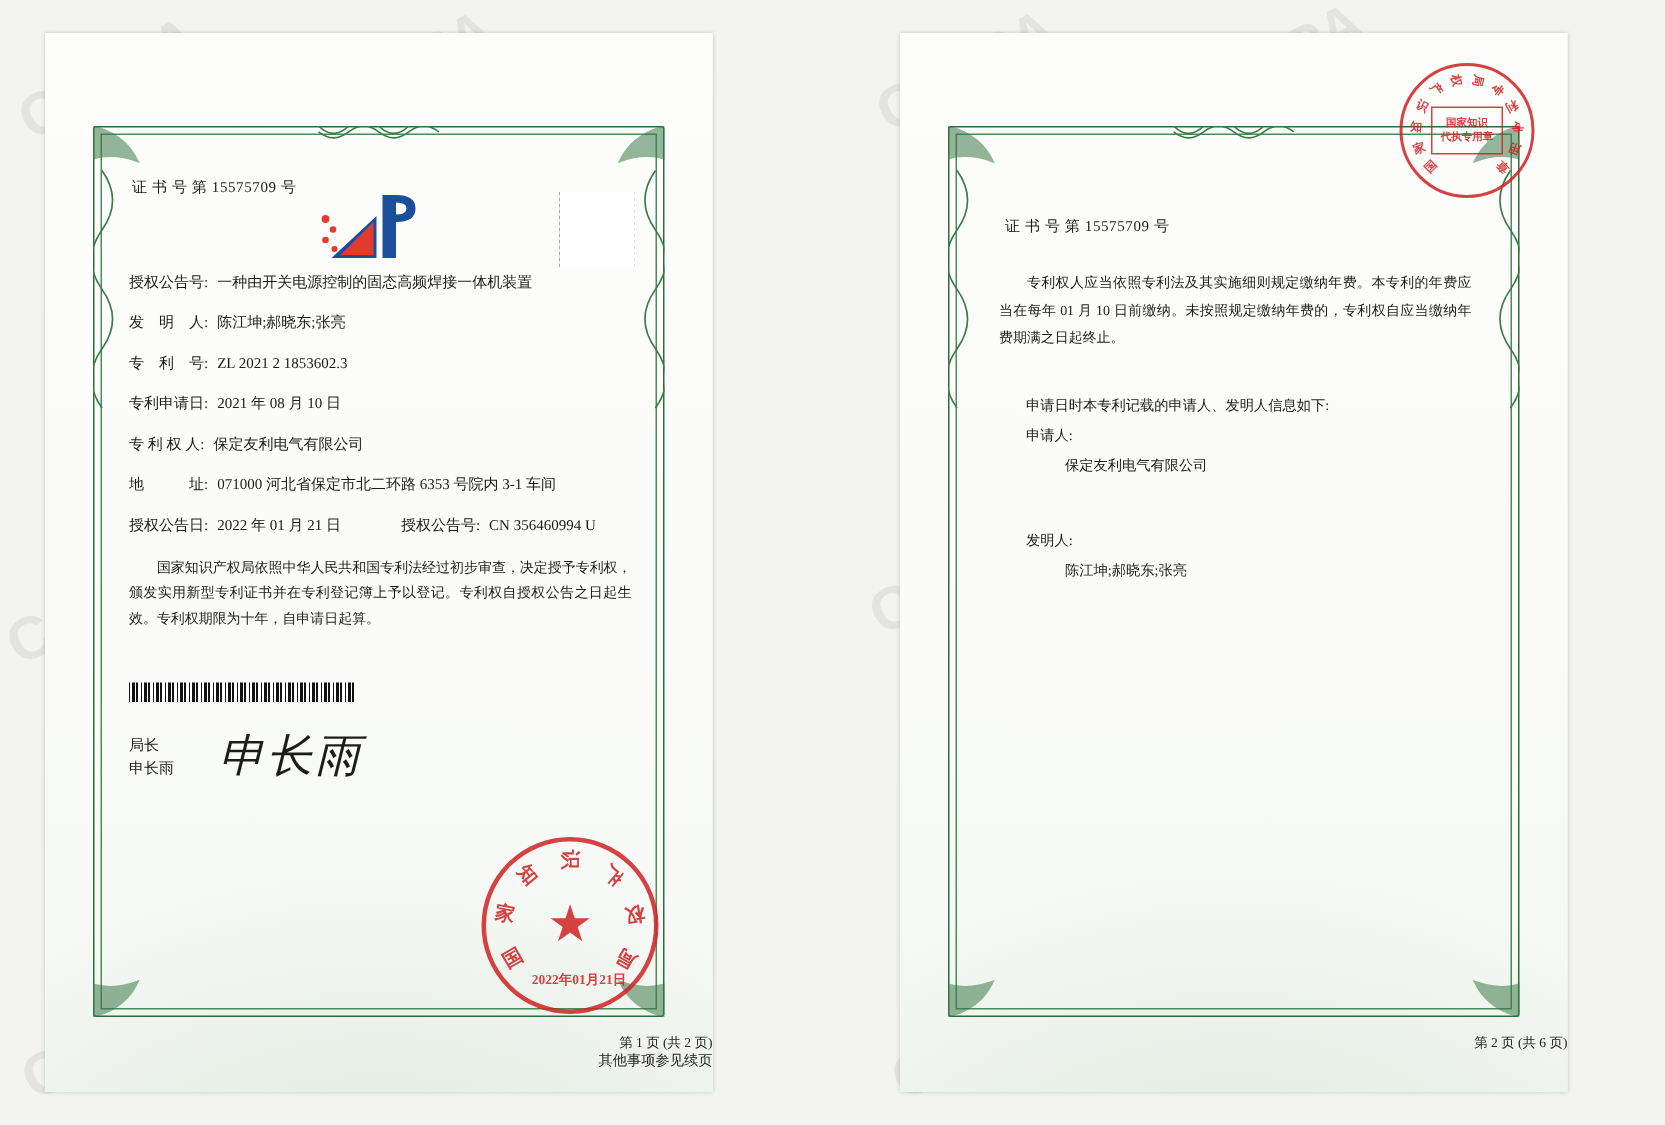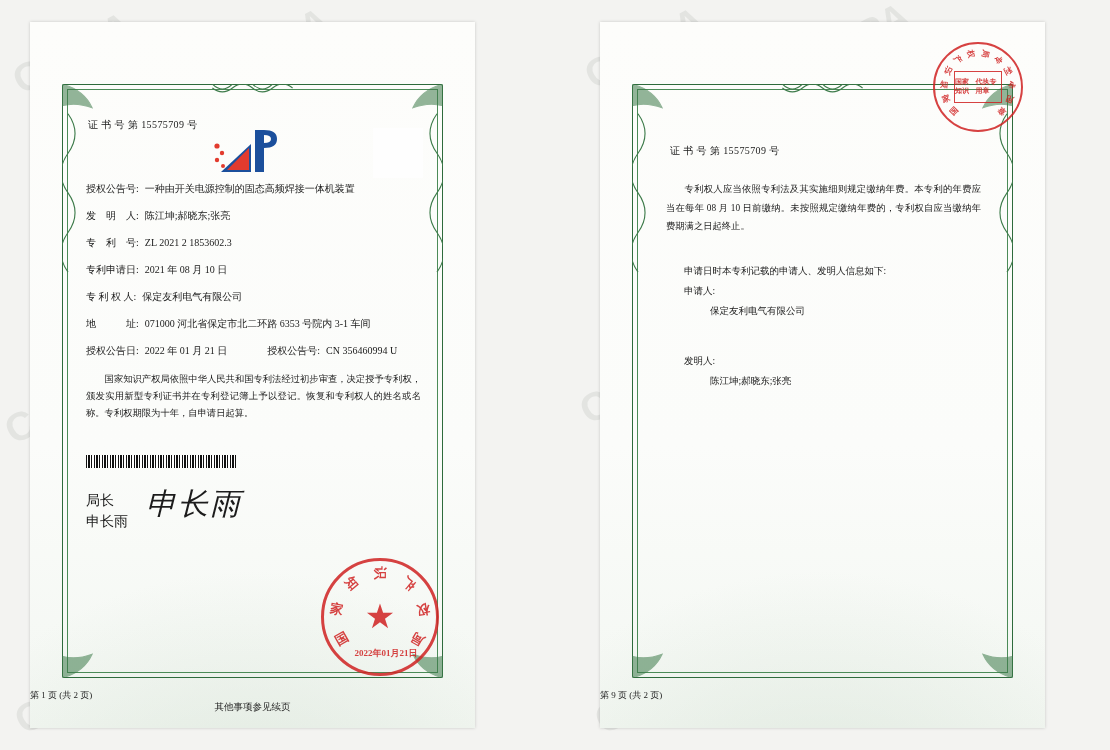--- a/index.html
+++ b/index.html
@@ -145,21 +145,21 @@
       #111 0 1px, #fff 1px 2px, #111 2px 4px, #fff 4px 5px,
       #111 5px 6px, #fff 6px 8px);
   }
 
   .sign-block {
     margin: 22px 0 0 4px;
     position: relative;
     height: 56px;
   }
   .sign-label {
-    font-size: 14px;
+    font-size: 10px;
     line-height: 1.5;
   }
   .sign-hand {
     position: absolute;
     left: 60px; top: -6px;
     font-size: 30px;
     font-family: "Liberation Serif", serif;
     font-style: italic;
     color: #1c1c1c;
     letter-spacing: 2px;
@@ -199,28 +199,28 @@
     left: 12px; right: 0; bottom: 13px;
     text-align: center;
     font-size: 9px;
     font-weight: bold;
   }
   .seal-left { right: 36px; bottom: 52px; }
 
   .page-foot {
     position: absolute;
     left: 0; right: 0; bottom: 26px;
-    text-align: left;
+    text-align: right;
     font-size: 9px;
     color: #222;
   }
   .tail-note {
     position: absolute;
     left: 0; right: 0; bottom: 14px;
-    text-align: center;
+    text-align: right;
     font-size: 9.5px;
     color: #222;
   }
 
   
   .r-cert-no {
     font-size: 10px;
     margin: 42px 0 0 18px;
     letter-spacing: 0.4px;
   }
@@ -246,20 +246,21 @@
     border-width: 2.5px;
   }
   .seal-right .ring-text span { font-size: 8px; }
   .seal-right .inner-box {
     position: absolute;
     left: 50%; top: 50%;
     transform: translate(-50%,-50%);
     width: 46px; height: 30px;
     border: 1.2px solid #d02222;
     display: flex;
+    flex-direction: column;
     align-items: center;
     justify-content: center;
     font-size: 7px;
     font-weight: bold;
     line-height: 1.3;
   }
 </style>
 </head>
 <body>
 
@@ -355,21 +356,21 @@
         <span class="lbl">地　　　址:</span>
         <span class="val">071000 河北省保定市北二环路 6353 号院内 3-1 车间</span>
       </div>
       <div class="field two">
         <span class="lbl">授权公告日:</span>
         <span class="val">2022 年 01 月 21 日</span>
         <span class="lbl val2">授权公告号:</span>
         <span class="val">CN 356460994 U</span>
       </div>
 
-      <div class="para">国家知识产权局依照中华人民共和国专利法经过初步审查，决定授予专利权，颁发实用新型专利证书并在专利登记簿上予以登记。恢复和专利权人的姓名或名称。专利权期限为十年，自申请日起算。</div>
+      <div class="para">国家知识产权局依照中华人民共和国专利法经过初步审查，决定授予专利权，颁发实用新型专利证书并在专利登记簿上予以登记。专利权自授权公告之日起生效。专利权期限为十年，自申请日起算。</div>
 
       <div class="barcode"></div>
 
       <div class="sign-block">
         <div class="sign-label">局长</div>
         <div class="sign-label">申长雨</div>
         <div class="sign-hand">申长雨</div>
       </div>
     </div>
 
@@ -406,21 +407,21 @@
           <path d="M0 600 q22 -6 30 -24 q-16 6 -30 2 z" fill="#3c7a49" opacity=".55"></path>
           <path d="M380 600 q-22 -6 -30 -24 q16 6 30 2 z" fill="#3c7a49" opacity=".55"></path>
           <path d="M6 30 q14 20 0 40 q-14 20 0 40 q14 20 0 40 q-14 20 0 40"></path>
           <path d="M374 30 q-14 20 0 40 q14 20 0 40 q-14 20 0 40 q14 20 0 40"></path>
         </g>
       </svg>
     </div>
 
     <div class="content">
       <div class="r-cert-no">证 书 号 第 15575709 号</div>
-      <div class="r-para">专利权人应当依照专利法及其实施细则规定缴纳年费。本专利的年费应当在每年 08 月 10 日前缴纳。未按照规定缴纳年费的，专利权自应当缴纳年费期满之日起终止。</div>
+      <div class="r-para">专利权人应当依照专利法及其实施细则规定缴纳年费。本专利的年费应当在每年 01 月 10 日前缴纳。未按照规定缴纳年费的，专利权自应当缴纳年费期满之日起终止。</div>
 
       <div class="r-sec">
         <div>申请日时本专利记载的申请人、发明人信息如下:</div>
         <div>申请人:</div>
         <div class="indent">保定友利电气有限公司</div>
         <div class="r-gap"></div>
         <div>发明人:</div>
         <div class="indent">陈江坤;郝晓东;张亮</div>
       </div>
     </div>
@@ -439,15 +440,15 @@
           <span style="transform: rotate(85.9091deg) translate(0px, -34px) rotate(90deg) translate(-50%, -50%);">专</span>
           <span style="transform: rotate(110.455deg) translate(0px, -34px) rotate(90deg) translate(-50%, -50%);">用</span>
           <span style="transform: rotate(135deg) translate(0px, -34px) rotate(90deg) translate(-50%, -50%);">章</span>
         </div>
       <div class="inner-box">
         <span>国家知识</span>
         <span>代执专用章</span>
       </div>
     </div>
 
-    <div class="page-foot">第 9 页 (共 2 页)</div>
+    <div class="page-foot">第 2 页 (共 6 页)</div>
   </div>
 </div>
 
 </body></html>

